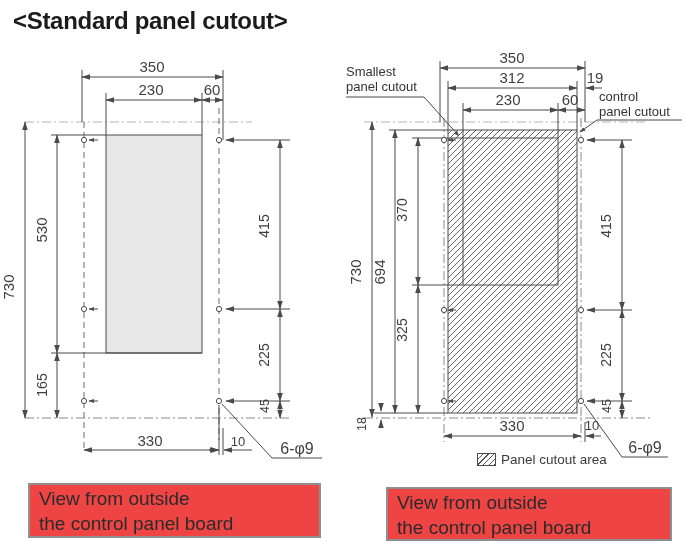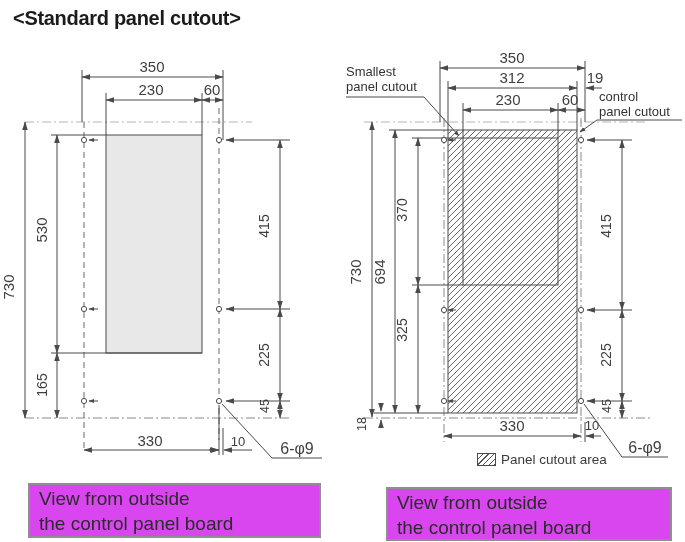--- a/index.html
+++ b/index.html
@@ -15,22 +15,22 @@
   .cl  {stroke:#b5b5b5;stroke-width:1;fill:none;stroke-dasharray:9 3 2 3;}
   .cld {stroke:#8a8a8a;stroke-width:1;fill:none;stroke-dasharray:9 3 2 3;}
   .dash{stroke:#6a6a6a;stroke-width:1;fill:none;stroke-dasharray:6 4;}
   .hole{fill:#fff;stroke:#4a4a4a;stroke-width:1;}
   .grayfill{fill:#e8e8e8;stroke:#4a4a4a;stroke-width:1;}
   .hatchfill{fill:url(#hatch);stroke:#4a4a4a;stroke-width:1;}
   text.d{font-family:"Liberation Sans",sans-serif;fill:#3f3f3f;font-size:15px;text-anchor:middle;}
   text.f13{font-size:13px;} text.f14{font-size:14px;} text.f12{font-size:12.5px;} text.f16{font-size:16px;}
 
   
-  .title{position:absolute;font-size:20px;font-weight:bold;color:#1b1b1b;white-space:nowrap;letter-spacing:-0.3px;}
-  .caption{position:absolute;border:2px solid #8f8f8f;background:#d946ef;color:#2b2b2b;
+  .title{position:absolute;font-size:24px;font-weight:bold;color:#1b1b1b;white-space:nowrap;letter-spacing:-0.3px;}
+  .caption{position:absolute;border:2px solid #8f8f8f;background:#ef4444;color:#2b2b2b;
            font-size:19px;line-height:25px;padding:1px 0 1px 9px;box-sizing:border-box;}
   .callout{position:absolute;font-size:13px;line-height:15px;color:#333;white-space:nowrap;}
   .legend{position:absolute;display:flex;align-items:center;gap:5px;color:#3a3a3a;font-size:13.5px;}
   .swatch{width:19px;height:13px;border:1px solid #4a4a4a;box-sizing:border-box;
           background:repeating-linear-gradient(135deg,#fff 0 3px,#555 3px 4px);}
 </style>
 </head>
 <body>
 
 <div class="canvas">

